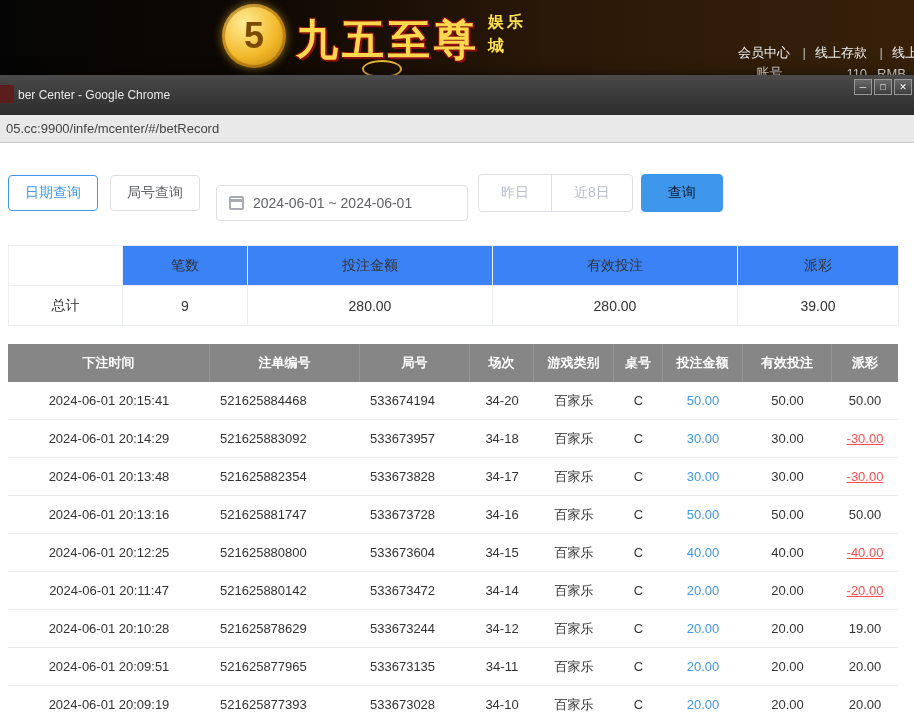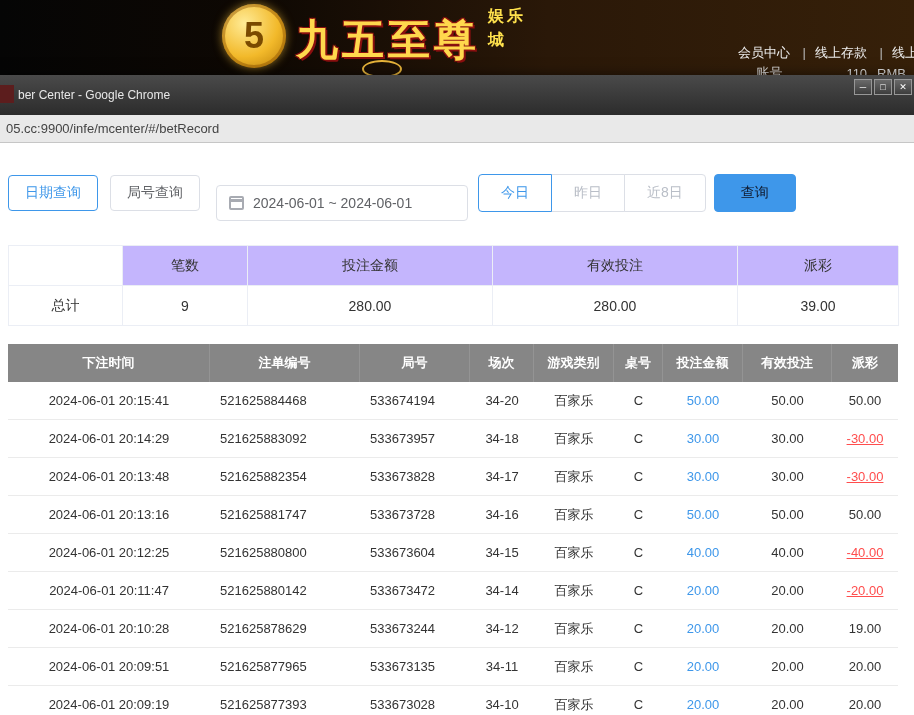--- a/index.html
+++ b/index.html
@@ -10,21 +10,21 @@
   .site-header { position:absolute; top:0; left:0; width:914px; height:125px;
     background:linear-gradient(90deg,#050505 0%,#0e0803 28%,#2a1808 60%,#362009 100%); }
   .coin { position:absolute; left:222px; top:4px; width:64px; height:64px; border-radius:50%;
     background:radial-gradient(circle at 35% 30%,#ffeb96,#f2b92a 55%,#b97c08);
     box-shadow:0 0 10px rgba(255,200,60,.55), inset 0 0 0 3px rgba(140,80,0,.45);
     display:flex; align-items:center; justify-content:center;
     color:#7a4a00; font-size:36px; font-weight:bold; }
   .brand-title { position:absolute; left:296px; top:12px; font-size:42px; font-weight:bold;
     color:#ffd84d; letter-spacing:4px; white-space:nowrap;
     text-shadow:2px 2px 0 #8a0f0f,-1px -1px 0 #8a0f0f,1px -1px 0 #8a0f0f,-1px 1px 0 #8a0f0f; }
-  .brand-vertical { position:absolute; left:488px; top:4px; width:42px; font-size:16px;
+  .brand-vertical { position:absolute; left:488px; top:10px; width:42px; font-size:16px;
     font-weight:bold; color:#ffe24d; line-height:24px; letter-spacing:3px; }
   .gold-arc { position:absolute; left:362px; top:60px; width:40px; height:18px;
     border:2px solid #e7b43a; border-radius:50%; }
   .site-nav { position:absolute; top:44px; right:-30px; color:#eee; font-size:13px; white-space:nowrap; }
   .site-nav .nav-link { color:#eee; cursor:pointer; }
   .site-nav .nav-link + .nav-link::before { content:"|"; color:#b9b9b9; margin:0 9px; font-weight:normal; }
   .account-line { position:absolute; top:64px; right:8px; color:#ddd; font-size:13px; display:flex; align-items:center; white-space:nowrap; }
   .account-line .acct-val { margin-left:64px; }
   .account-line .acct-cur { margin-left:10px; }
 
@@ -62,21 +62,21 @@
   .seg-btn:last-child { border-radius:0 4px 4px 0; }
   .seg-btn.active { border-color:#3e97ea; color:#3e97ea; position:relative; z-index:1; }
   .btn-primary { margin-left:8px; height:38px; padding:0 26px; background:#3e97ea; border:1px solid #3e97ea;
     color:#0f172a; border-radius:4px; font-size:14px; display:flex; align-items:center; cursor:pointer; }
 
   
   .summary-table { margin-top:24px; width:890px; border-top:1px solid #ebeef5; border-left:1px solid #ebeef5; font-size:14px; }
   .sum-row { display:grid; grid-template-columns:114px 125px 245px 245px 161px; height:40px; }
   .sum-cell { display:flex; align-items:center; justify-content:center; color:#333;
     border-right:1px solid #ebeef5; border-bottom:1px solid #ebeef5; }
-  .sum-head { background:#c4b5fd; }
+  .sum-head { background:#3b82f6; }
   .sum-corner { background:#fff; }
 
   
   .bet-table { margin-top:18px; width:890px; font-size:13px; }
   .bt-grid { display:grid; grid-template-columns:202px 150px 110px 64px 80px 49px 80px 89px 66px; }
   .bt-header { background:#868686; height:38px; }
   .bt-head { color:#fff; font-weight:bold; display:flex; align-items:center; justify-content:center;
     border-right:1px solid #949494; }
   .bt-head:last-child { border-right:none; }
   .bt-row { height:38px; border-bottom:1px solid #ebebeb; }
@@ -131,21 +131,20 @@
     <div class="page">
 
       <div class="filter-row">
         <div class="btn btn-outline-blue">日期查询</div>
         <div class="btn btn-outline-gray">局号查询</div>
         <div class="date-box">
           <span class="cal-icon"></span>
           <span class="date-text">2024-06-01 ~ 2024-06-01</span>
         </div>
         <div class="seg">
-          <div class="seg-btn active">今日</div>
           <div class="seg-btn">昨日</div>
           <div class="seg-btn">近8日</div>
         </div>
         <div class="btn-primary">查询</div>
       </div>
 
       <div class="summary-table">
         <div class="sum-row">
           <div class="sum-cell sum-corner"></div>
           <div class="sum-cell sum-head">笔数</div>

